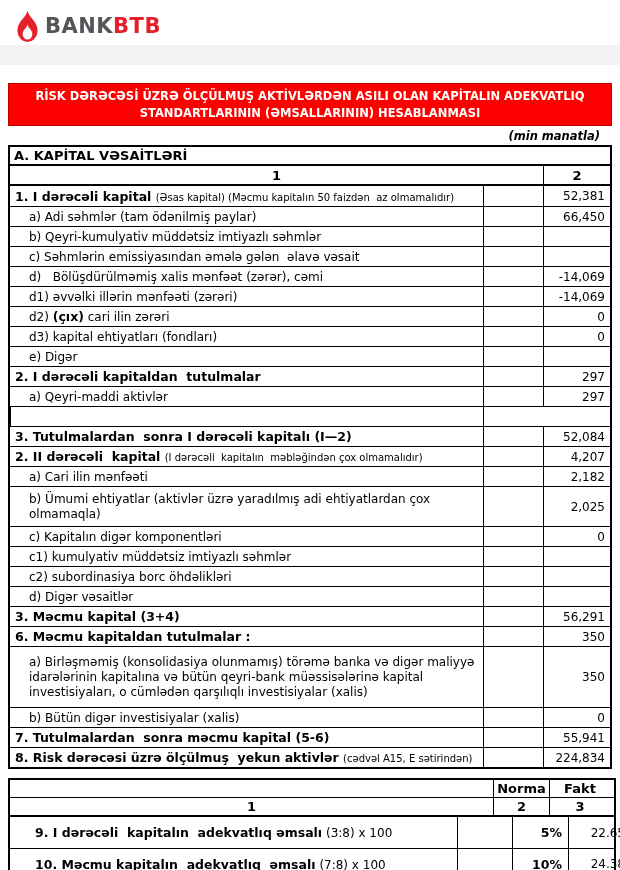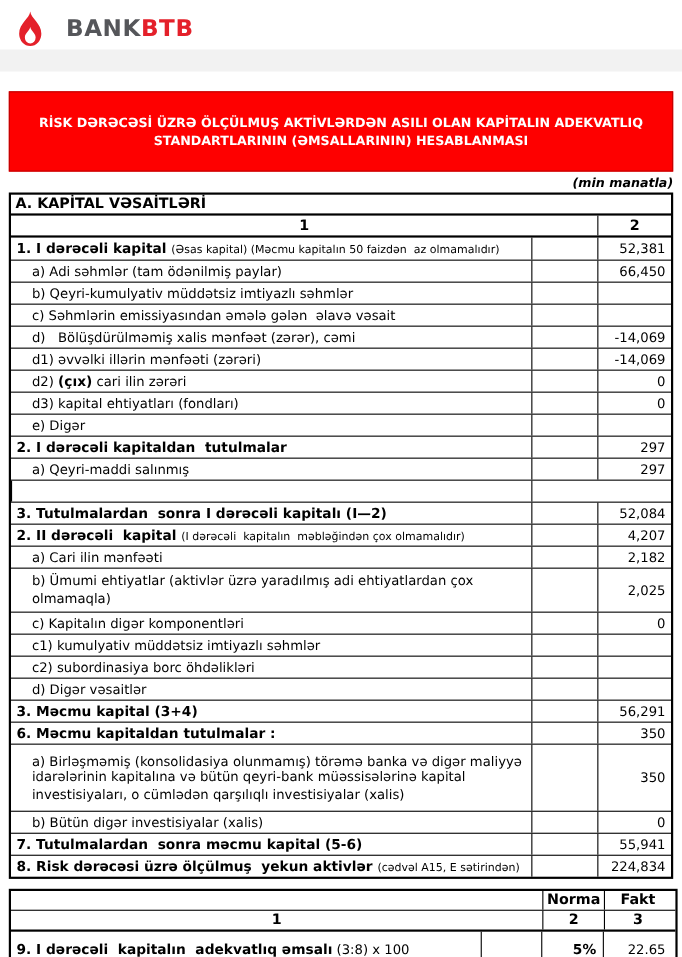--- a/index.html
+++ b/index.html
@@ -3,36 +3,36 @@
 <meta charset="utf-8">
 <style>
   html,body{margin:0;padding:0;}
   body{
     width:620px;height:870px;background:#fff;overflow:hidden;
     font-family:"DejaVu Sans","Liberation Sans",sans-serif;color:#000;
   }
   #page{position:relative;width:620px;height:870px;}
 
   
-  .logo-row{display:flex;align-items:center;gap:19px;padding:9px 0 0 14px;height:35px;}
+  .logo-row{display:flex;align-items:center;gap:4px;padding:9px 0 0 14px;height:35px;}
   .logo-text{font-size:21px;font-weight:bold;letter-spacing:.5px;line-height:1;}
   .logo-bank{color:#55565a;}
   .logo-btb{color:#e4202a;}
 
   
   .gray-bar{height:20px;background:#f2f2f2;margin-top:1px;}
 
   
   .title-box{
     margin:18px 8px 0;background:#fe0000;border:1px solid #c00000;color:#fff;
-    text-align:center;font-weight:bold;font-size:11.5px;line-height:1.45;padding:19px 6px;
+    text-align:center;font-weight:bold;font-size:11.5px;line-height:1.45;padding:4px 6px;
   }
 
   .unit-note{
-    text-align:right;margin:3px 8px 2px;font-weight:bold;font-style:italic;font-size:11.5px;
+    text-align:right;margin:3px 20px 2px;font-weight:bold;font-style:italic;font-size:11.5px;
   }
 
   
   .cap-table{margin:0 8px;border:2px solid #000;width:604px;box-sizing:border-box;}
   .cap-table *,.ratio-table *{box-sizing:border-box;}
   .sec-header{
     min-height:19px;display:flex;align-items:center;padding:0 4px;
     font-weight:bold;font-size:13px;border-bottom:2px solid #000;
   }
   .cap-colhdr{display:grid;grid-template-columns:533px 67px;border-bottom:2px solid #000;}
@@ -52,21 +52,21 @@
   .c-mid{border-left:1px solid #000;}
   .c-val{border-left:1px solid #000;display:flex;align-items:center;justify-content:flex-end;
     padding:1px 5px;font-size:12px;}
 
   
   .ratio-table{margin:9px 8px 0;border:2px solid #000;width:604px;}
   .ratio-hdr1{display:grid;grid-template-columns:483px 56px 61px;border-bottom:1px solid #000;}
   .ratio-hdr2{display:grid;grid-template-columns:483px 56px 61px;border-bottom:2px solid #000;}
   .ratio-hdr1 .hc,.ratio-hdr2 .hc{min-height:17px;display:flex;align-items:center;
     justify-content:center;font-weight:bold;font-size:13px;}
-  .ratio-row{display:grid;grid-template-columns:427px 55px 56px 62px;min-height:31px;}
+  .ratio-row{display:grid;grid-template-columns:427px 55px 56px 62px;min-height:31px;padding-left:20px;}
   .ratio-row + .ratio-row{border-top:1px solid #000;}
   .r-desc{display:flex;align-items:center;padding:1px 4px 1px 5px;font-size:12px;}
   .r-desc .txt{white-space:pre-wrap;}
   .r-norma{display:flex;align-items:center;justify-content:flex-end;padding:1px 6px;
     font-size:12.5px;font-weight:bold;border-left:1px solid #000;}
   .r-fakt{display:flex;align-items:center;justify-content:flex-end;padding:1px 5px;
     font-size:12px;border-left:1px solid #000;}
   .r-mid{border-left:1px solid #000;}
 </style>
 </head>
@@ -185,21 +185,21 @@
     <div class="c-desc">
       <span class="txt"><span class="seg-pre"></span><span class="seg-bold">2. I dərəcəli kapitaldan  tutulmalar</span><span class="seg-post"></span><span class="seg-note"></span></span>
     </div>
     <div class="c-mid"></div>
     <div class="c-val">
             <span class="txt">297</span>
           </div>
   </div>
         <div class="cap-row">
     <div class="c-desc indent">
-      <span class="txt"><span class="seg-pre">a) Qeyri-maddi salınmış</span><span class="seg-bold"></span><span class="seg-post"></span><span class="seg-note"></span></span>
+      <span class="txt"><span class="seg-pre">a) Qeyri-maddi aktivlər</span><span class="seg-bold"></span><span class="seg-post"></span><span class="seg-note"></span></span>
     </div>
     <div class="c-mid"></div>
     <div class="c-val">
             <span class="txt">297</span>
           </div>
   </div>
         <div class="cap-row">
     <div class="c-mid"></div>
     <div class="c-val">
             <span class="txt"></span>

